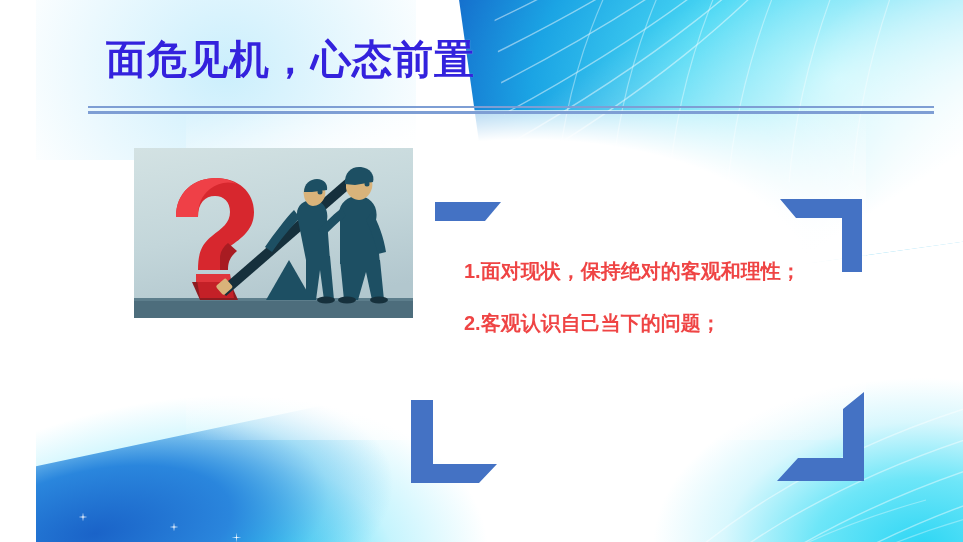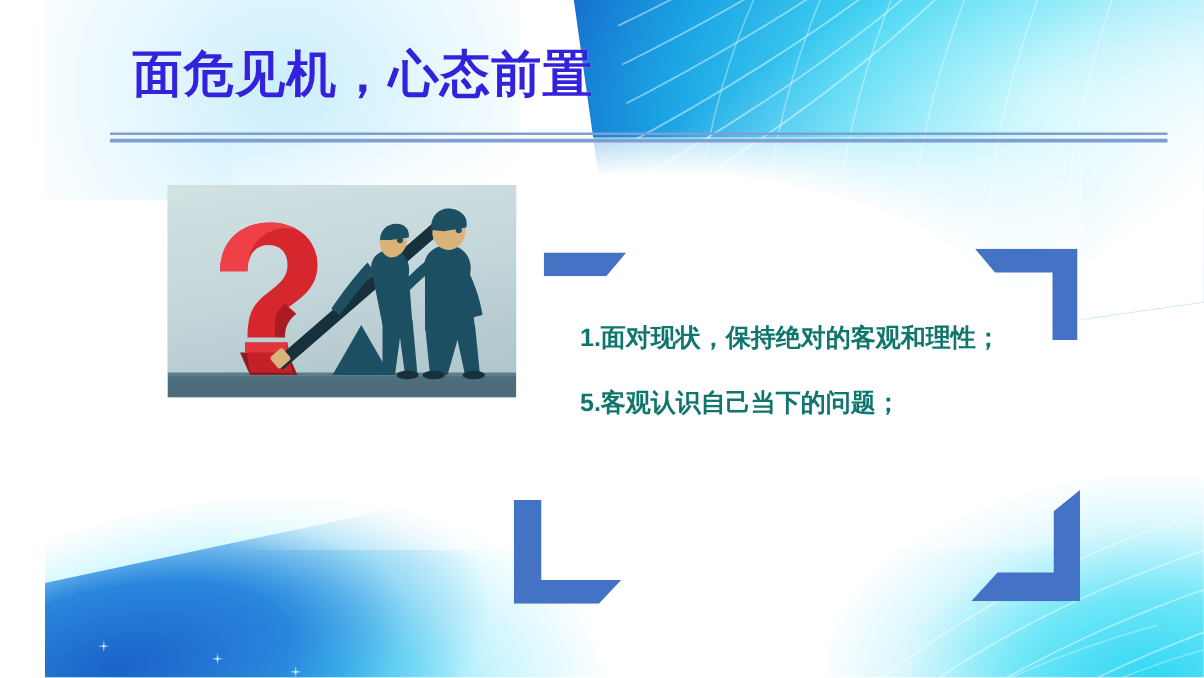--- a/index.html
+++ b/index.html
@@ -125,21 +125,21 @@
   .bk-tl { left: 399px; top: 202px; width: 66px;  height: 19px; }
   .bk-tr { left: 744px; top: 199px; width: 82px;  height: 73px; }
   .bk-bl { left: 375px; top: 400px; width: 86px;  height: 83px; }
   .bk-br { left: 741px; top: 392px; width: 87px;  height: 89px; }
 
   
   .body-text {
     position: absolute;
     left: 428px; top: 249px;
     width: 352px;
-    color: #0f766e;
+    color: #ef4444;
     font-size: 20px;
     font-weight: bold;
     line-height: 44px;
   }
   .body-text p { margin: 0 0 8px 0; }
   .body-text p:last-child { margin-bottom: 0; }
 </style>
 </head>
 <body>
 
@@ -280,16 +280,16 @@
   <svg class="bracket bk-bl" viewBox="0 0 86 83">
     <path d="M0,0 L22,0 L22,64 L86,64 L68,83 L0,83 Z" fill="#4472C4"></path>
   </svg>
 
   <svg class="bracket bk-br" viewBox="0 0 87 89">
     <path d="M87,0 L87,89 L0,89 L21,66 L66,66 L66,17 Z" fill="#4472C4"></path>
   </svg>
 
   <div class="body-text">
     <p>1.面对现状，保持绝对的客观和理性；</p>
-    <p>5.客观认识自己当下的问题；</p>
+    <p>2.客观认识自己当下的问题；</p>
   </div>
 
 </div>
 
 </body></html>

